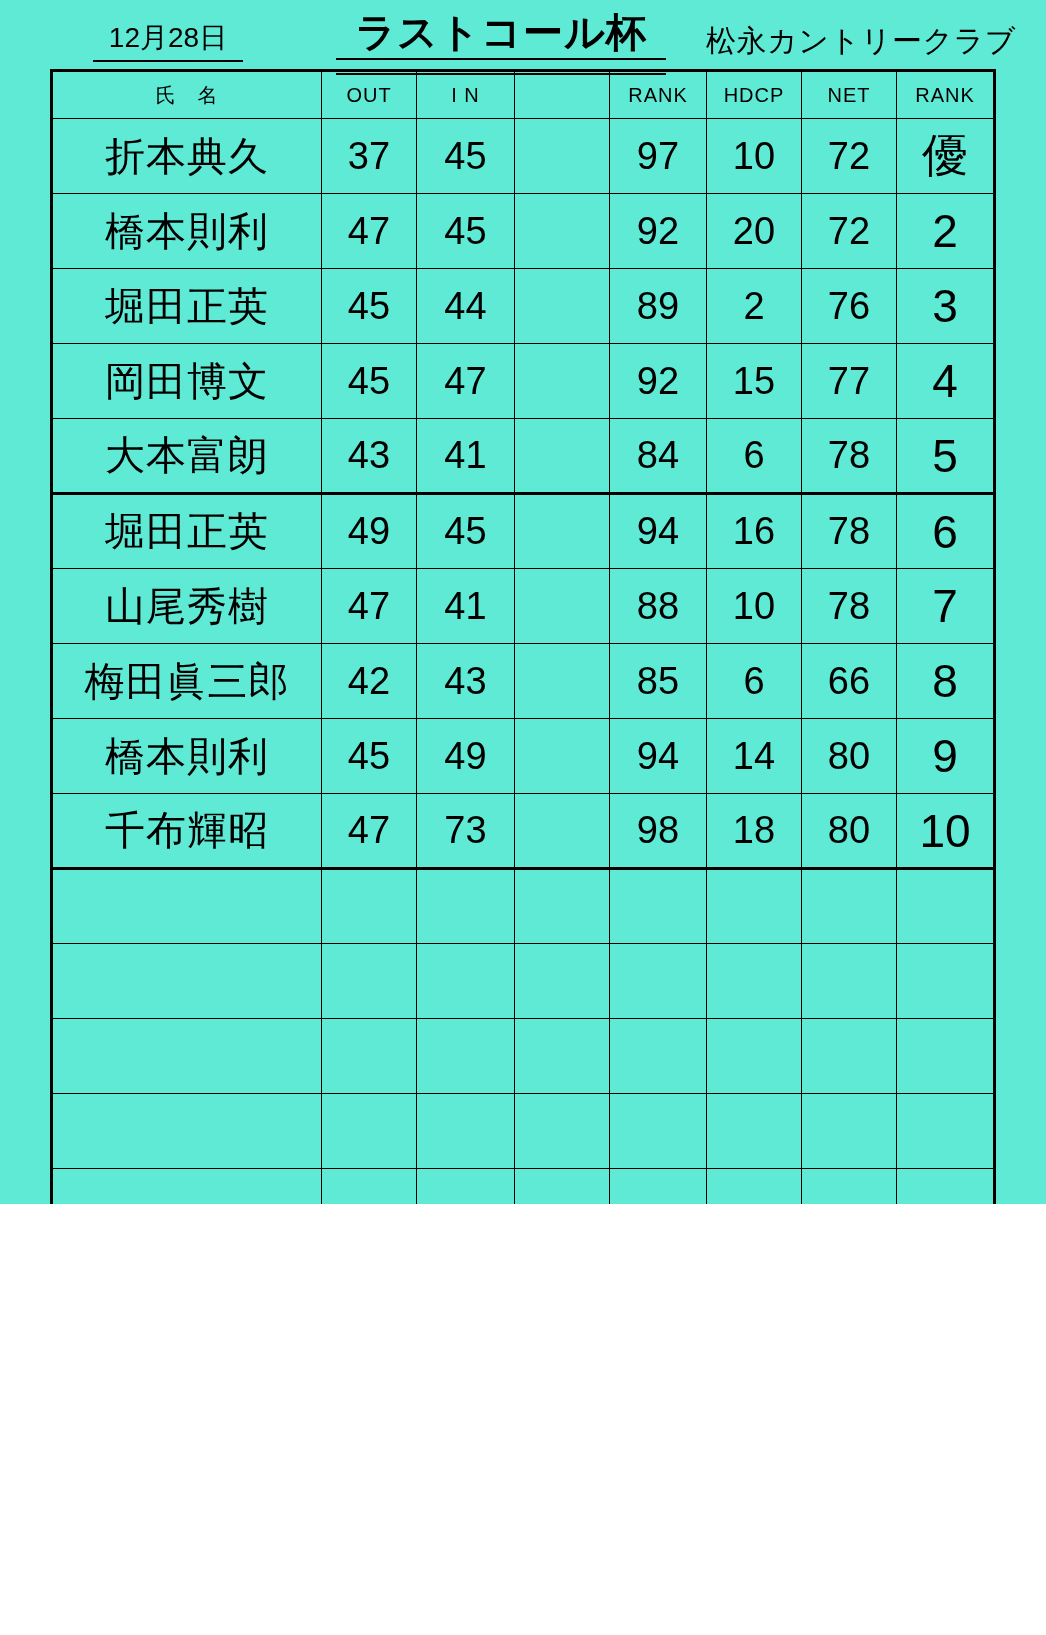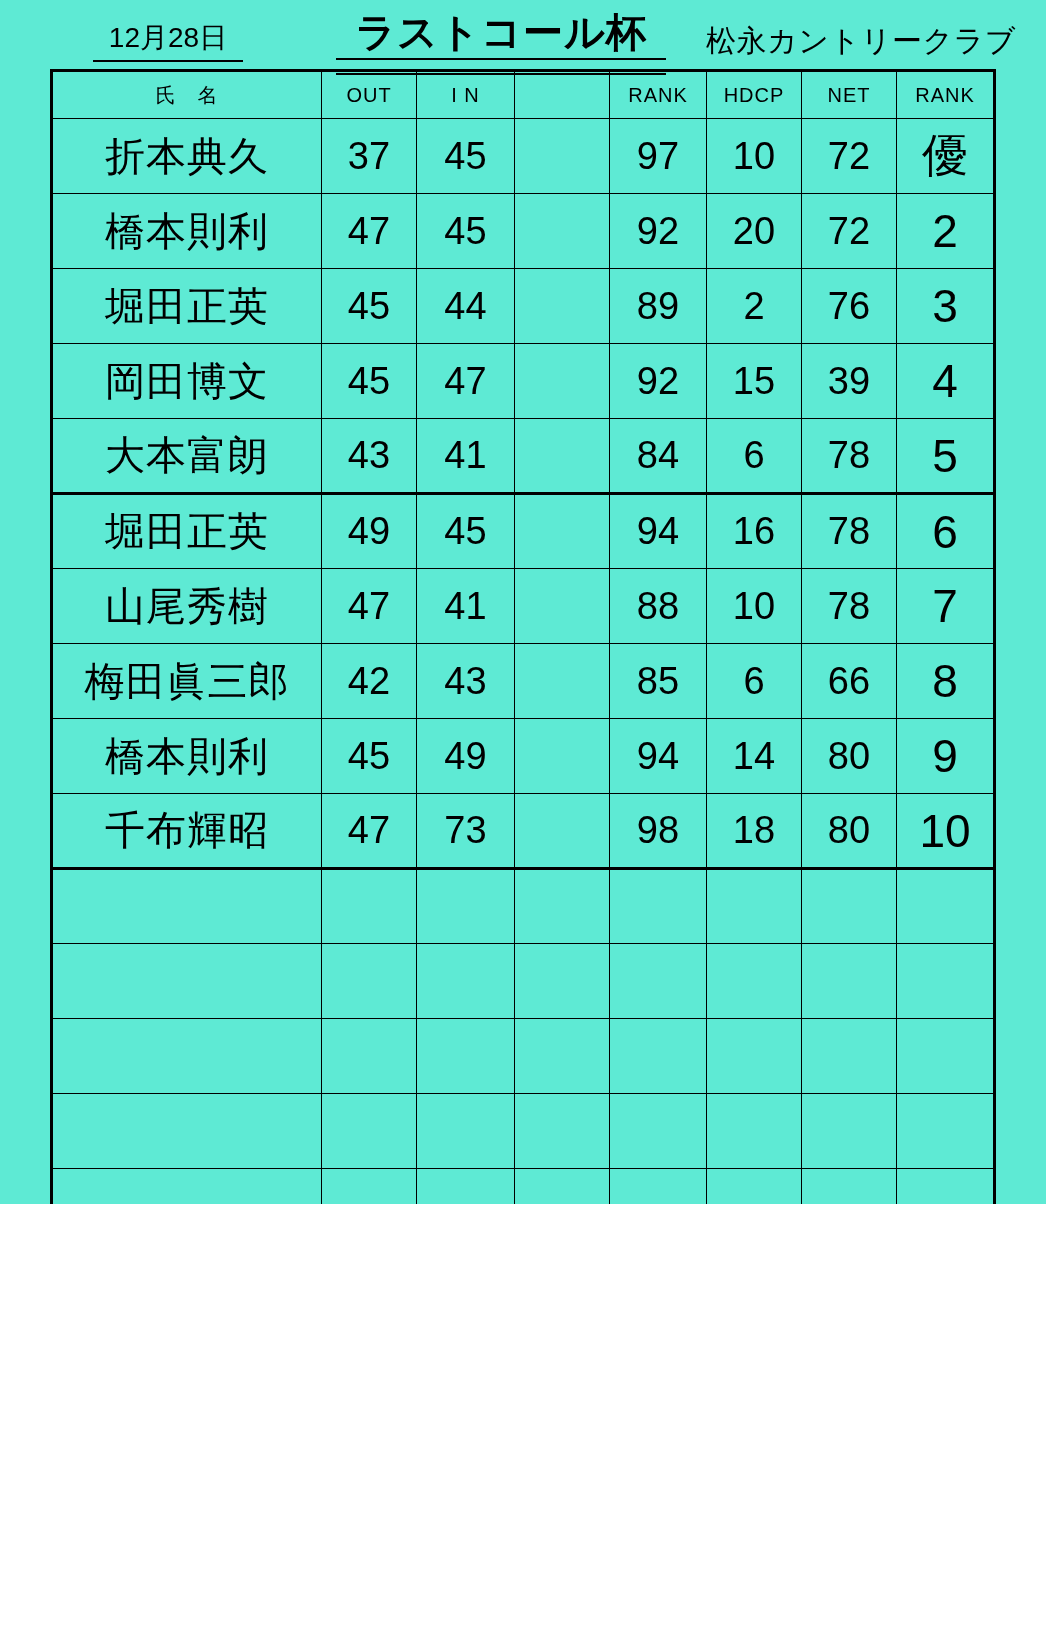--- a/index.html
+++ b/index.html
@@ -149,21 +149,21 @@
         <td class="num-cell">76</td>
         <td class="rank-cell">3</td>
       </tr>
       <tr>
         <td class="name-cell">岡田博文</td>
         <td class="num-cell">45</td>
         <td class="num-cell">47</td>
         <td></td>
         <td class="num-cell">92</td>
         <td class="num-cell">15</td>
-        <td class="num-cell">39</td>
+        <td class="num-cell">77</td>
         <td class="rank-cell">4</td>
       </tr>
       <tr class="group-end">
         <td class="name-cell">大本富朗</td>
         <td class="num-cell">43</td>
         <td class="num-cell">41</td>
         <td></td>
         <td class="num-cell">84</td>
         <td class="num-cell">6</td>
         <td class="num-cell">78</td>

